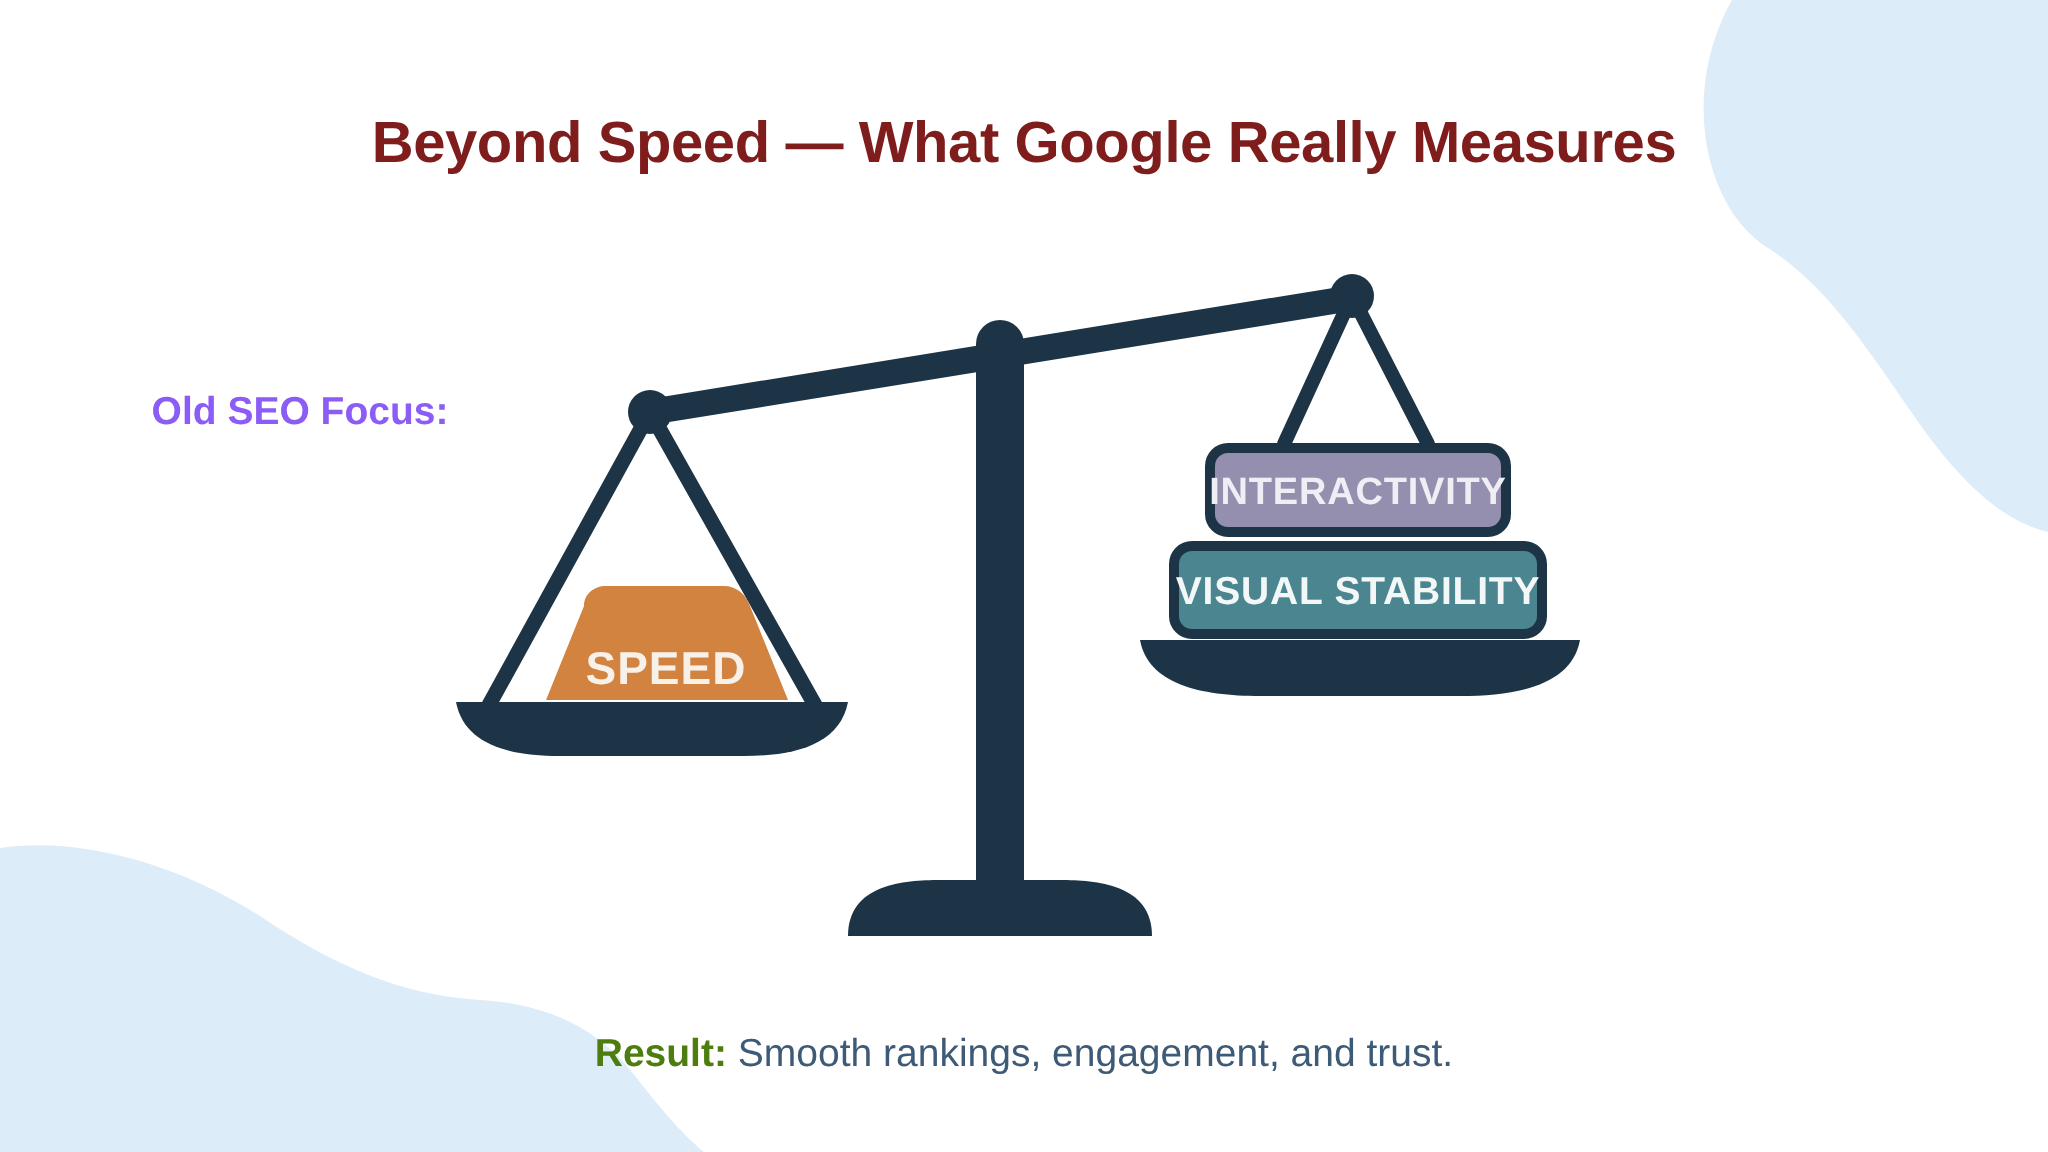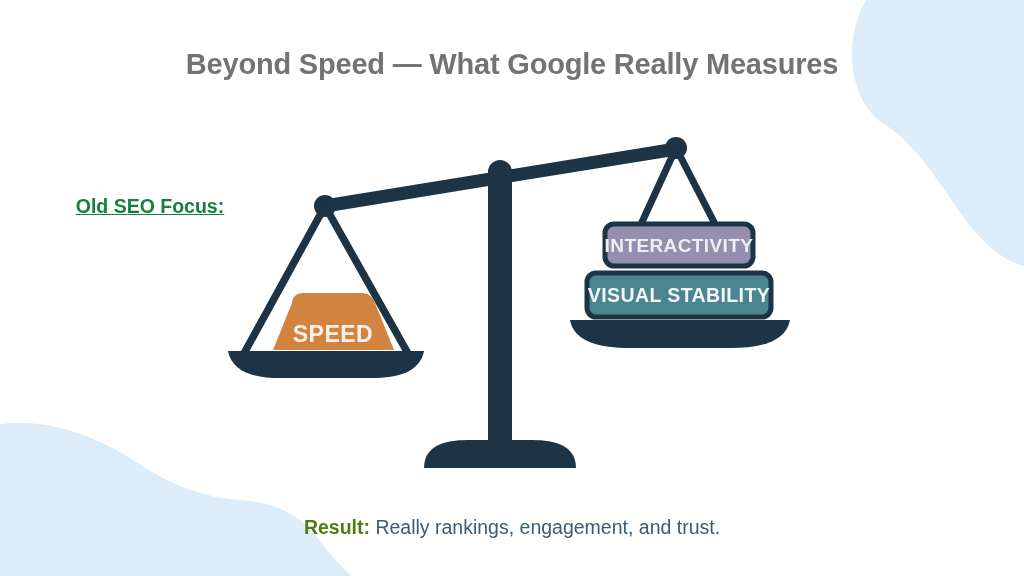--- a/index.html
+++ b/index.html
@@ -11,26 +11,26 @@
     position:relative;
   }
   #stage{position:relative;width:1024px;height:576px;overflow:hidden;background:#fff;}
 
   
   .bg-layer{position:absolute;left:0;top:0;width:1024px;height:576px;pointer-events:none;}
 
   
   .title{
     position:absolute;
-    left:0;top:48px;width:1024px;
+    left:0;top:56px;width:1024px;
     text-align:center;
     font-size:29px;
     font-weight:bold;
     letter-spacing:-0.2px;
-    color:#737373;
+    color:#7f1d1d;
     z-index:5;
   }
 
   
   .caption-left{
     position:absolute;
     left:40px;top:192px;width:220px;
     text-align:center;
     font-size:19.5px;
     line-height:29px;
@@ -39,21 +39,21 @@
   }
   .caption-right{
     position:absolute;
     left:748px;top:358px;width:256px;
     text-align:center;
     font-size:19.5px;
     line-height:29px;
     color:#3d5a77;
     z-index:5;
   }
-  .cap-head{display:block;font-weight:bold;color:#15803d;text-decoration:underline;}
+  .cap-head{display:block;font-weight:bold;color:#8b5cf6;}
   .cap-body{display:block;}
 
   
   .result{
     position:absolute;
     left:0;top:516px;width:1024px;
     text-align:center;
     font-size:19.5px;
     color:#3d5a77;
     z-index:5;
@@ -91,21 +91,21 @@
 
   <div class="caption-left">
     <span class="cap-head">Old SEO Focus:</span>
   </div>
 
   <div class="caption-right">
   </div>
 
   <div class="result">
     <b>Result:</b>
-    <span>Really rankings, engagement, and trust.</span>
+    <span>Smooth rankings, engagement, and trust.</span>
   </div>
 
   <svg class="scale-wrap" viewBox="0 0 1024 576" width="1024" height="576" xmlns="http://www.w3.org/2000/svg">
 
     <path d="M 424 468 C 424 442 452 440 470 440 L 530 440 C 548 440 576 442 576 468 Z" fill="#1d3446"></path>
 
     <rect x="488" y="172" width="24" height="276" fill="#1d3446"></rect>
     <circle cx="500" cy="172" r="12" fill="#1d3446"></circle>
 
     <line x1="325" y1="206" x2="676" y2="149" stroke="#1d3446" stroke-width="13" stroke-linecap="round"></line>

